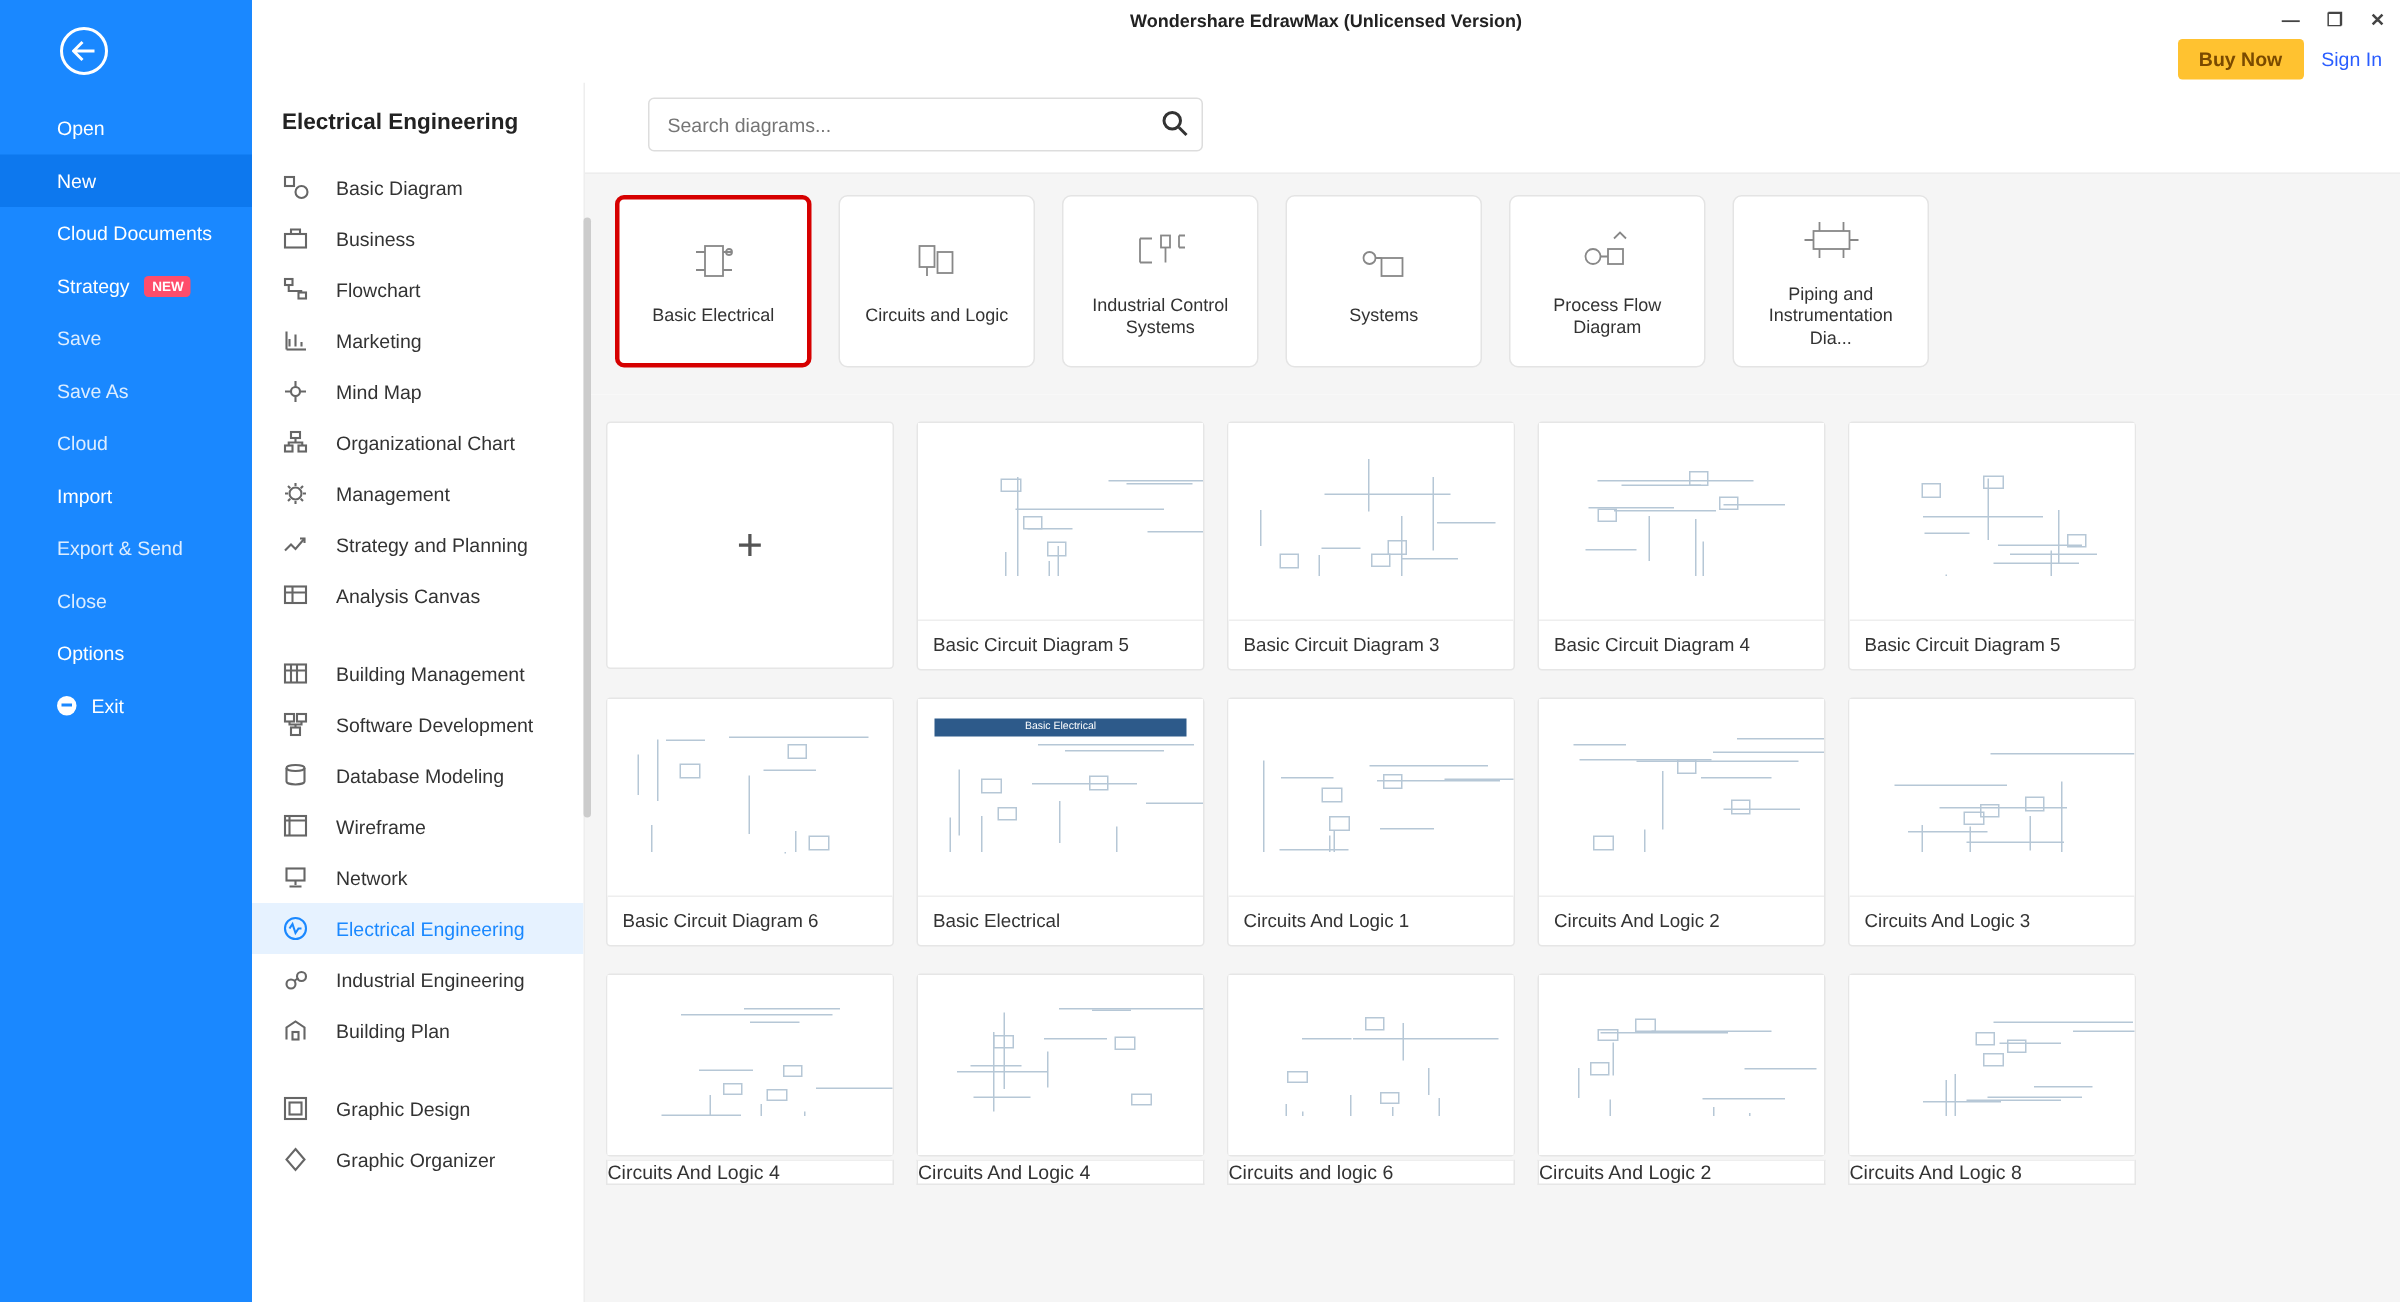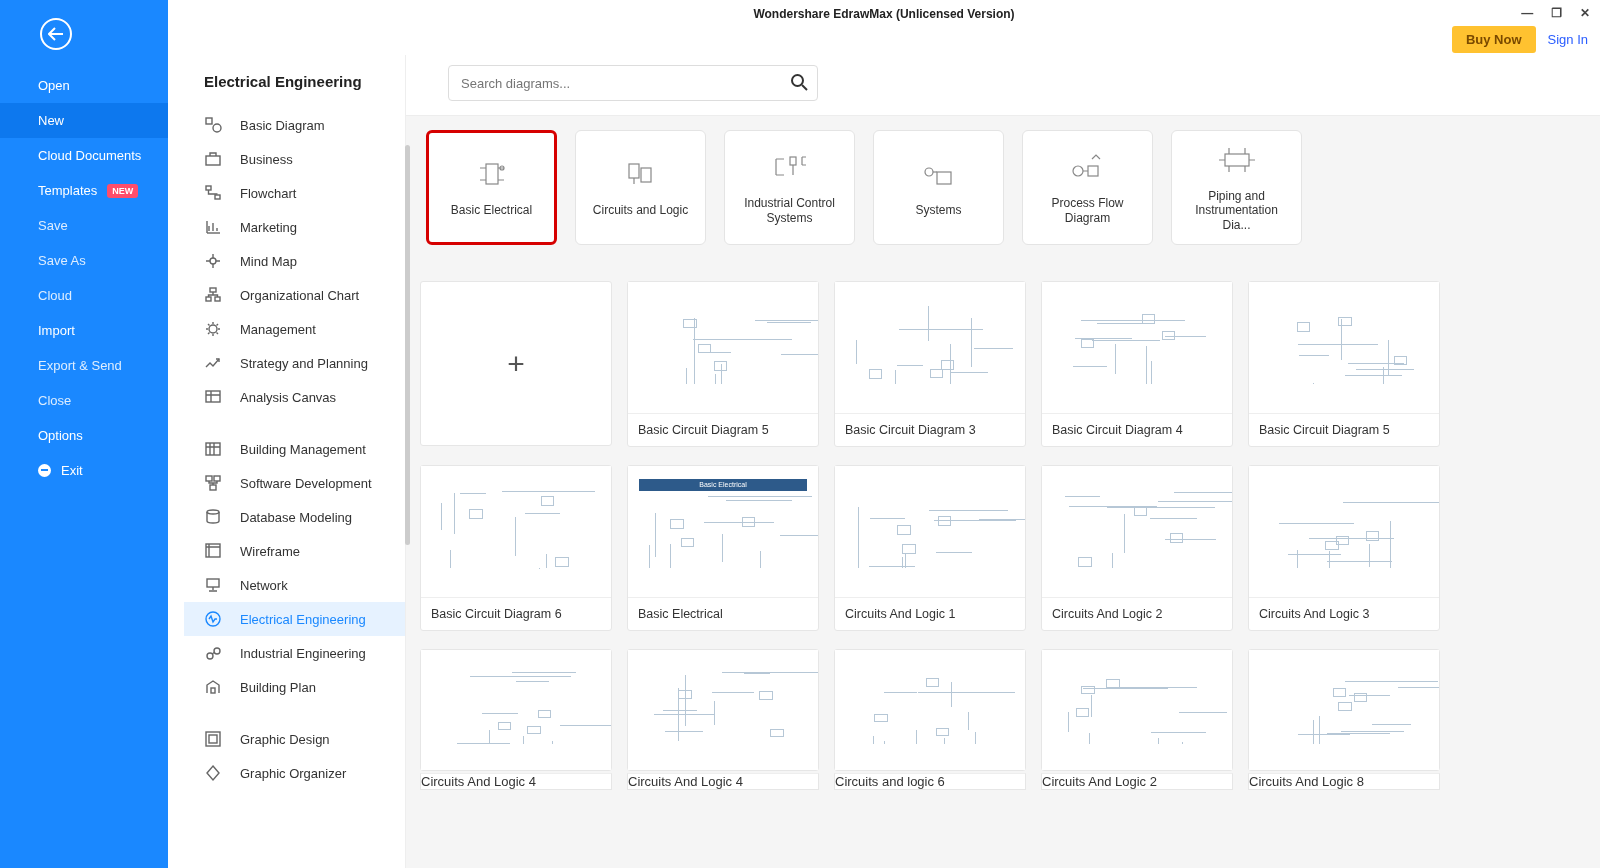--- a/index.html
+++ b/index.html
@@ -21,21 +21,21 @@
     
     .right-pane { flex: 1; display: flex; flex-direction: column; position: relative; }
     .title-bar { height: 20px; display: flex; justify-content: center; align-items: center; font-size: 12px; font-weight: 600; color: #222; position: relative; padding-top: 8px; }
     .win-ctrls { position: absolute; right: 10px; top: 6px; display: flex; gap: 18px; }
     .win-ctrls span { cursor: pointer; color: #444; font-size: 12px; }
     
     .top-actions { display: flex; justify-content: flex-end; align-items: center; gap: 12px; padding: 6px 12px 2px 0; }
     .buy-now { background: #ffc230; color: #7a4a00; border: none; padding: 6px 14px; font-weight: 700; font-size: 13px; border-radius: 3px; cursor: pointer; }
     .sign-in { color: #2a5dff; font-size: 13px; cursor: pointer; }
     
-    .content-row { display: flex; flex: 1; overflow: hidden; padding-left: 16px; }
+    .content-row { display: flex; flex: 1; overflow: hidden; }
     
     
     .categories { width: 222px; border-right: 1px solid #eee; display: flex; flex-direction: column; position: relative; }
     .cat-header { padding: 18px 0 18px 20px; font-size: 15px; font-weight: 700; color: #222; }
     .cat-list { overflow-y: auto; flex: 1; }
     .cat-item { display: flex; align-items: center; gap: 18px; padding: 8px 0 8px 20px; cursor: pointer; color: #333; font-size: 13px; }
     .cat-item.active { background: #e6f2ff; color: #1a88ff; }
     .cat-item.active .cat-icon svg { stroke: #1a88ff; }
     .cat-icon { width: 18px; height: 18px; display: flex; align-items: center; justify-content: center; }
     .cat-icon svg { stroke: #666; fill: none; stroke-width: 1.4; }
@@ -85,21 +85,21 @@
       <div class="side-item bright">
           <span>Open</span>
         </div>
       <div class="side-item active">
           <span>New</span>
         </div>
       <div class="side-item bright">
           <span>Cloud Documents</span>
         </div>
       <div class="side-item bright">
-        <span>Templates</span>
+        <span>Strategy</span>
         <span class="badge-new">NEW</span>
       </div>
       <div class="side-item">
           <span>Save</span>
         </div>
       <div class="side-item">
           <span>Save As</span>
         </div>
       <div class="side-item">
           <span>Cloud</span>

